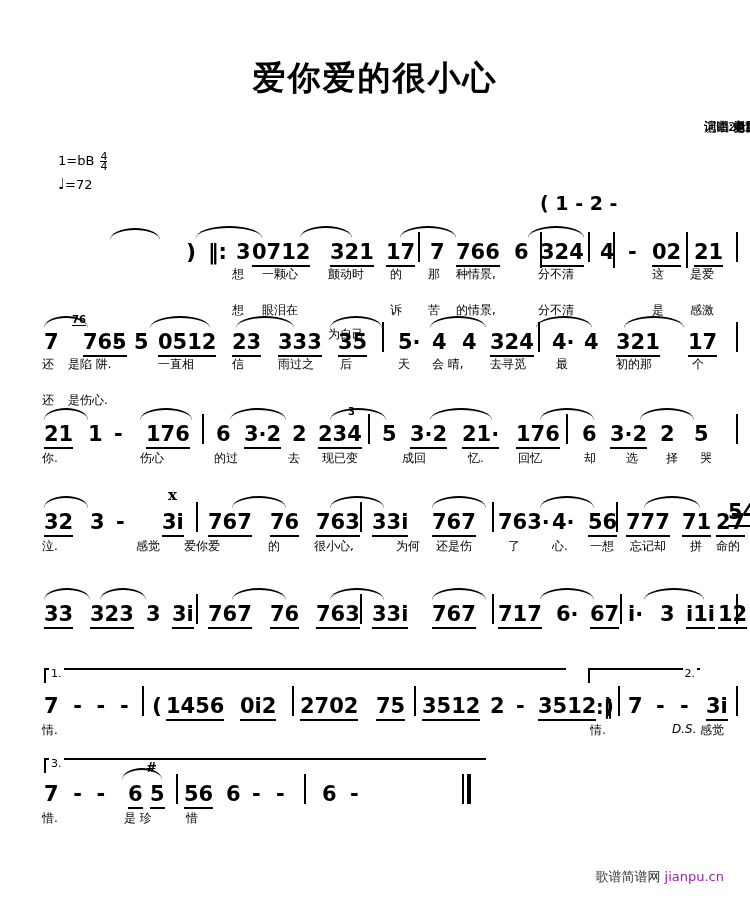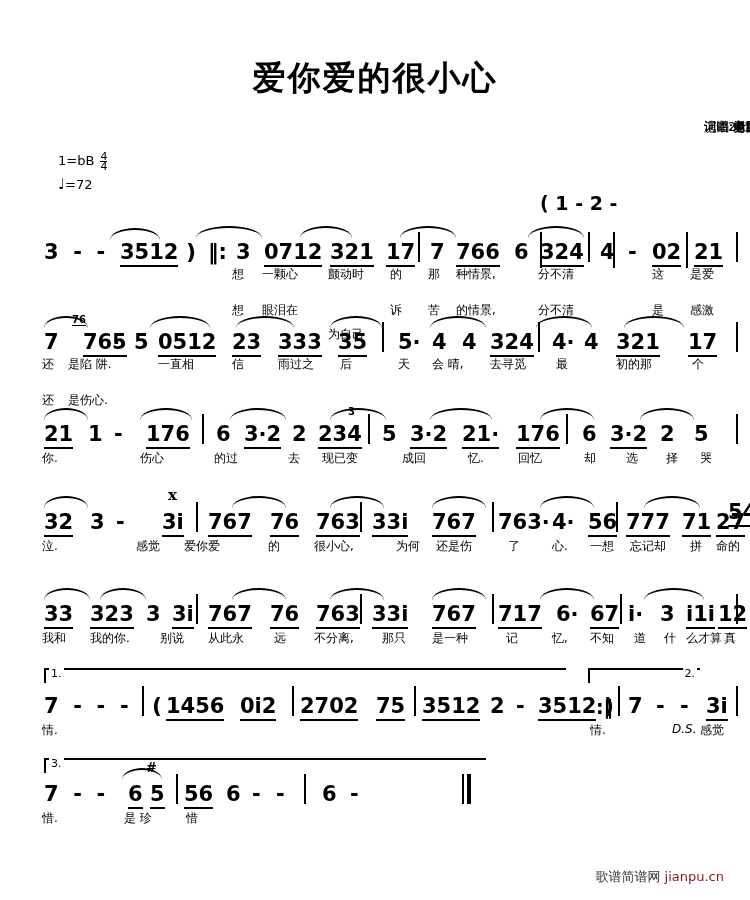--- a/index.html
+++ b/index.html
@@ -89,21 +89,21 @@
   .endbr .lbl{position:absolute;left:3px;top:-3px;font-size:11px;font-family:"DejaVu Sans",sans-serif;background:#fff;padding:0 2px;}
 
   
   .footer{
     position:absolute;right:26px;bottom:14px;
     font-family:"DejaVu Sans", sans-serif;
     font-size:13px;
     color:#444;
   }
   .footer .cn{color:#333;}
-  .footer .en{color:#7f1d1d;}
+  .footer .en{color:#a21caf;}
 </style>
 </head>
 <body>
 
 <div class="sheet">
 
   <div class="title">爱你爱的很小心</div>
 
   <div class="credits">
     <div class="row">
@@ -137,26 +137,25 @@
   <div class="bar" style="left:686px;top:232px;height:36px;"></div>
 
   <div class="row" style="top:230px;">
     <div class="notes">
       <span class="slur" style="left:110px;top:-2px;width:50px;"></span>
       <span class="slur" style="left:196px;top:-4px;width:66px;"></span>
       <span class="slur" style="left:300px;top:-4px;width:52px;"></span>
       <span class="slur" style="left:400px;top:-4px;width:56px;"></span>
       <span class="slur" style="left:528px;top:-4px;width:56px;"></span>
 
-      <span class="n" style="left:44px;">3 &nbsp;-&nbsp; -&nbsp;&nbsp;<span class="u1">3512</span></span>
       <span class="n" style="left:186px;font-size:22px;">)</span>
 
       <span class="n" style="left:208px;">‖:</span>
       <span class="n" style="left:236px;">3</span>
-      <span class="n" style="left:264px;margin-top:32px;"><span class="u1">0712</span></span>
+      <span class="n" style="left:252px;margin-top:32px;"><span class="u1">0712</span></span>
       <span class="n" style="left:330px;"><span class="u1">321</span></span>
       <span class="n" style="left:386px;"><span class="u1">17</span></span>
       <span class="n" style="left:430px;">7</span>
       <span class="n" style="left:456px;"><span class="u1">766</span></span>
       <span class="n" style="left:514px;">6</span>
       <span class="n" style="left:540px;"><span class="u1">324</span></span>
       <span class="n" style="left:600px;">4</span>
       <span class="n" style="left:628px;">-</span>
       <span class="n" style="left:652px;"><span class="u1">02</span></span>
       <span class="n" style="left:694px;"><span class="u1">21</span></span>
@@ -368,37 +367,20 @@
       <span class="n" style="left:660px;">3</span>
       <span class="n" style="left:686px;"><span class="u1">i1i</span></span>
       <span class="n" style="left:718px;"><span class="u1">12</span></span>
 
       <span class="bar" style="left:196px;top:2px;height:30px;"></span>
       <span class="bar" style="left:360px;top:2px;height:30px;"></span>
       <span class="bar" style="left:492px;top:2px;height:30px;"></span>
       <span class="bar" style="left:620px;top:2px;height:30px;"></span>
       <span class="bar" style="left:736px;top:2px;height:30px;"></span>
     </div>
-    <div class="lyr" style="top:4px;">
-      <span class="l" style="left:42px;">我和</span>
-      <span class="l" style="left:90px;">我的你.</span>
-      <span class="l" style="left:160px;">别说</span>
-      <span class="l" style="left:208px;">从此永</span>
-      <span class="l" style="left:274px;">远</span>
-      <span class="l" style="left:314px;">不分离,</span>
-      <span class="l" style="left:382px;">那只</span>
-      <span class="l" style="left:432px;">是一种</span>
-      <span class="l" style="left:506px;">记</span>
-      <span class="l" style="left:552px;">忆,</span>
-      <span class="l" style="left:590px;">不知</span>
-      <span class="l" style="left:634px;">道</span>
-      <span class="l" style="left:664px;">什</span>
-      <span class="l" style="left:686px;">么才算</span>
-      <span class="l" style="left:724px;">真</span>
-    </div>
   </div>
 
   <div class="endbr" style="left:44px;top:668px;width:520px;">
     <span class="lbl">1.</span>
   </div>
   <div class="endbr" style="left:588px;top:668px;width:110px;">
     <span class="lbl" style="left:auto;right:3px;">2.</span>
   </div>
 
   <div class="row" style="top:684px;">

